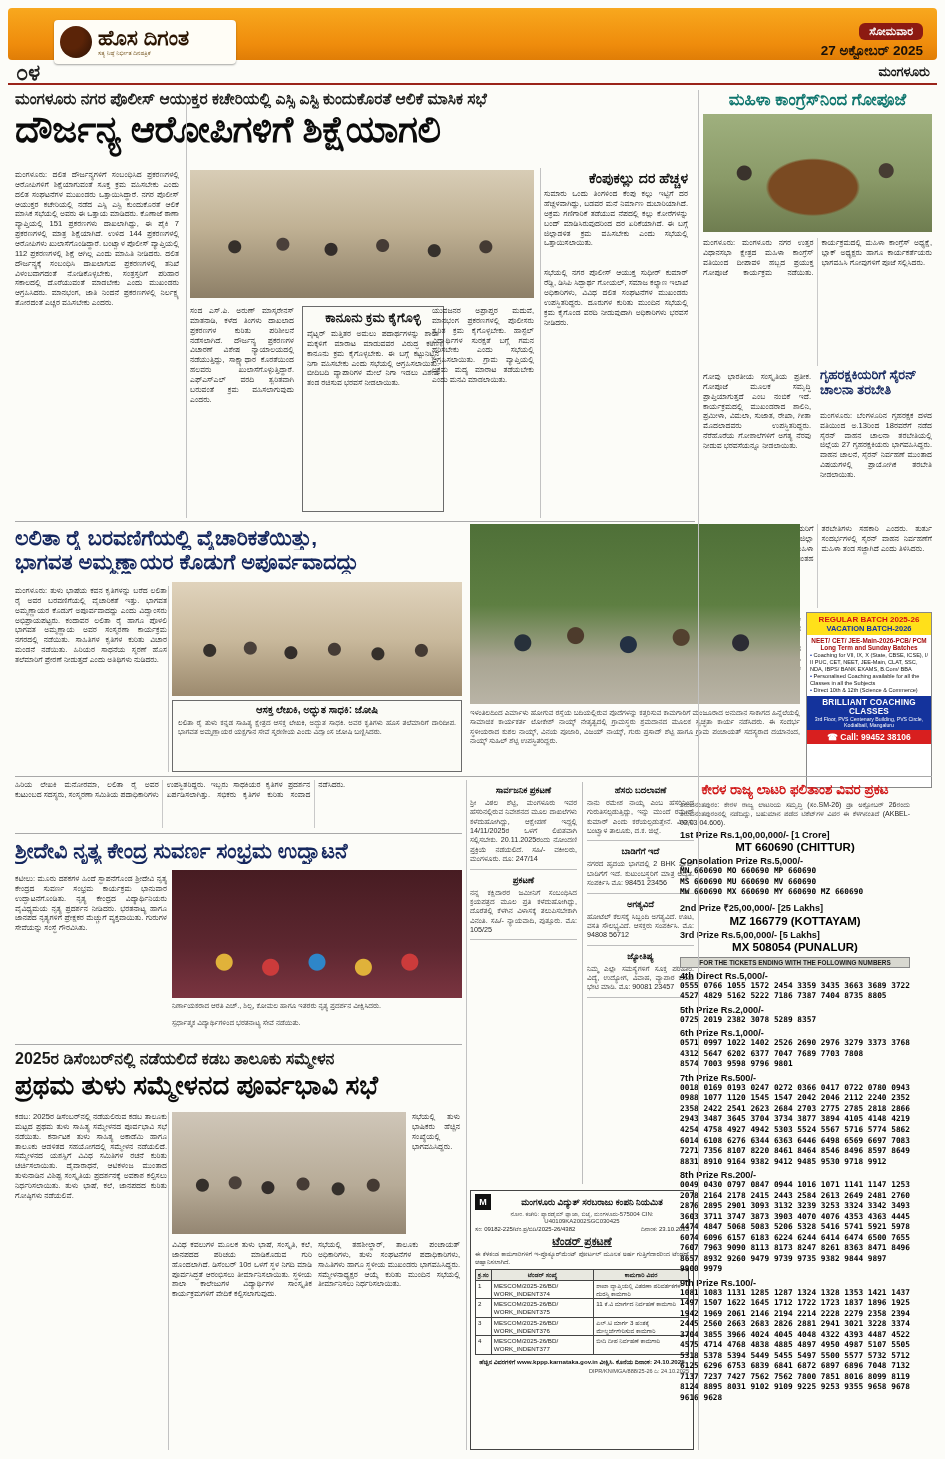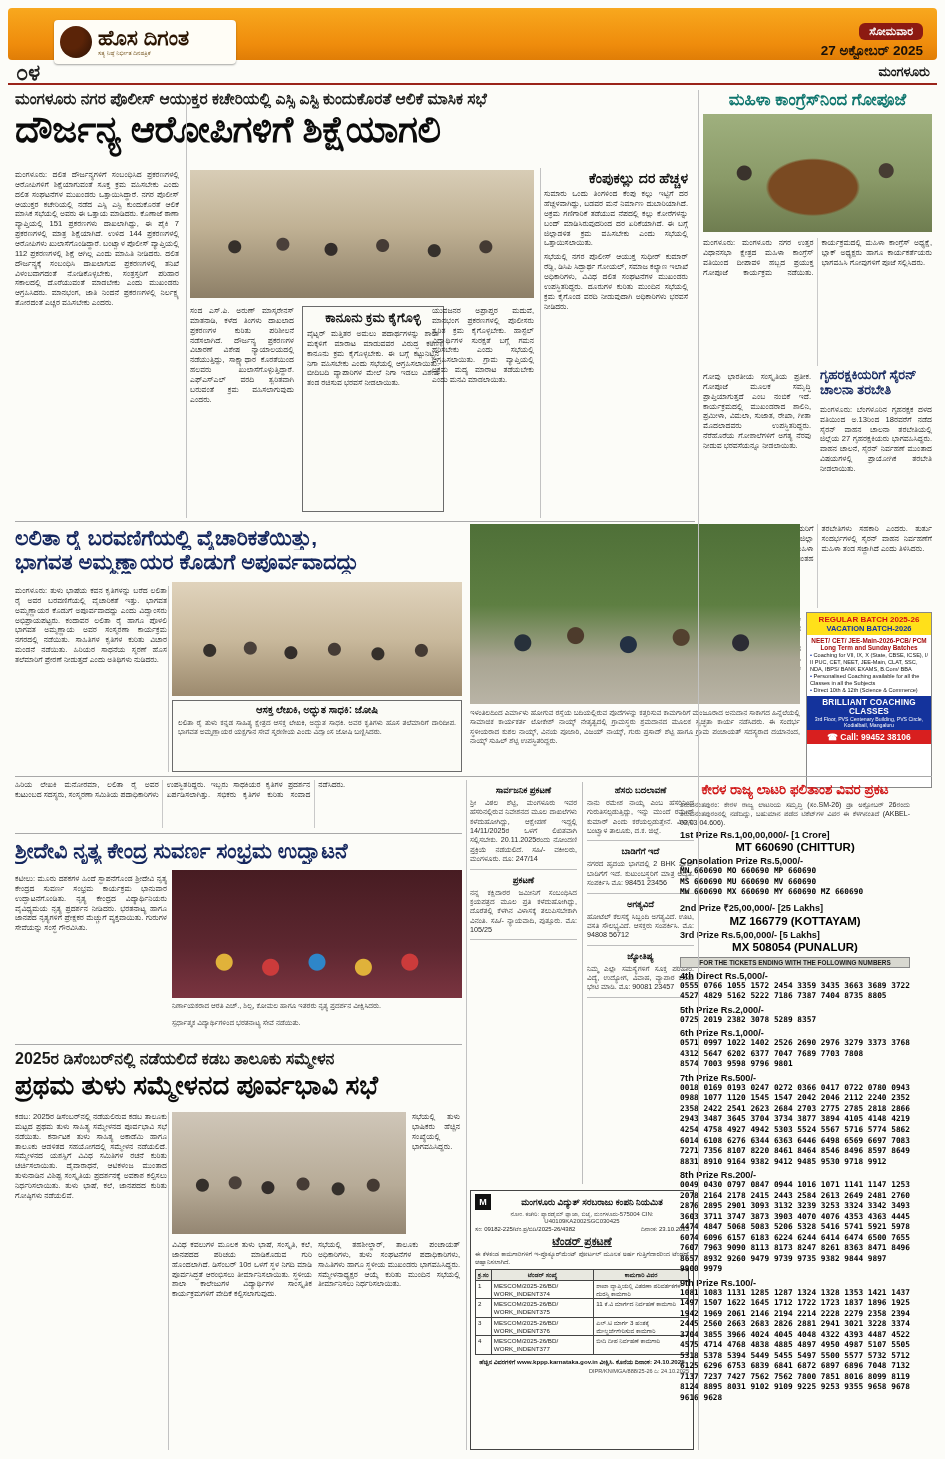--- a/index.html
+++ b/index.html
@@ -119,33 +119,33 @@
   <div class="inbox" style="left:302px;top:306px;width:142px;height:206px">
     <div class="subhead">ಕಾನೂನು ಕ್ರಮ ಕೈಗೊಳ್ಳಿ</div>
     <div class="bt">ವೈಟ್ನರ್ ಮತ್ತಿತರ ಅಮಲು ಪದಾರ್ಥಗಳನ್ನು ಶಾಲಾ ಮಕ್ಕಳಿಗೆ ಮಾರಾಟ ಮಾಡುವವರ ವಿರುದ್ಧ ಕಠಿಣ ಕಾನೂನು ಕ್ರಮ ಕೈಗೊಳ್ಳಬೇಕು. ಈ ಬಗ್ಗೆ ಕಟ್ಟುನಿಟ್ಟಿನ ನಿಗಾ ವಹಿಸಬೇಕು ಎಂದು ಸಭೆಯಲ್ಲಿ ಆಗ್ರಹಿಸಲಾಯಿತು. ಬೀದಿಬದಿ ವ್ಯಾಪಾರಿಗಳ ಮೇಲೆ ನಿಗಾ ಇಡಲು ವಿಶೇಷ ತಂಡ ರಚಿಸುವ ಭರವಸೆ ನೀಡಲಾಯಿತು.</div>
   </div>
 
   <div class="abs bt" style="left:432px;top:306px;width:102px;height:212px">ಯುವಜನರ ಅಪ್ರಾಪ್ತರ ಮದುವೆ, ಮಾನಭಂಗ ಪ್ರಕರಣಗಳಲ್ಲಿ ಪೊಲೀಸರು ತ್ವರಿತ ಕ್ರಮ ಕೈಗೊಳ್ಳಬೇಕು. ಹಾಸ್ಟೆಲ್ ವಿದ್ಯಾರ್ಥಿಗಳ ಸುರಕ್ಷತೆ ಬಗ್ಗೆ ಗಮನ ಹರಿಸಬೇಕು ಎಂದು ಸಭೆಯಲ್ಲಿ ಆಗ್ರಹಿಸಲಾಯಿತು. ಗ್ರಾಮ ವ್ಯಾಪ್ತಿಯಲ್ಲಿ ಅಕ್ರಮ ಮದ್ಯ ಮಾರಾಟ ತಡೆಯಬೇಕು ಎಂದು ಮನವಿ ಮಾಡಲಾಯಿತು.</div>
 
   <div class="abs" style="left:544px;top:170px;width:144px;height:348px;overflow:hidden">
     <div class="subhead" style="text-align:right;font-size:14px">ಕೆಂಪುಕಲ್ಲು ದರ ಹೆಚ್ಚಳ</div>
     <div class="bt" style="margin-top:3px">ಸುಮಾರು ಒಂದು ತಿಂಗಳಿಂದ ಕೆಂಪು ಕಲ್ಲು ಇಟ್ಟಿಗೆ ದರ ಹೆಚ್ಚಳವಾಗಿದ್ದು, ಬಡವರ ಮನೆ ನಿರ್ಮಾಣ ದುಬಾರಿಯಾಗಿದೆ. ಅಕ್ರಮ ಗಣಿಗಾರಿಕೆ ತಡೆಯುವ ನೆಪದಲ್ಲಿ ಕಲ್ಲು ಕೋರೆಗಳನ್ನು ಬಂದ್ ಮಾಡಿಸಿರುವುದರಿಂದ ದರ ಏರಿಕೆಯಾಗಿದೆ. ಈ ಬಗ್ಗೆ ಜಿಲ್ಲಾಡಳಿತ ಕ್ರಮ ವಹಿಸಬೇಕು ಎಂದು ಸಭೆಯಲ್ಲಿ ಒತ್ತಾಯಿಸಲಾಯಿತು.</div>
-    <div class="bt" style="margin-top:4px">ಸಭೆಯಲ್ಲಿ ನಗರ ಪೊಲೀಸ್ ಆಯುಕ್ತ ಸುಧೀರ್ ಕುಮಾರ್ ರೆಡ್ಡಿ, ಡಿಸಿಪಿ ಸಿದ್ಧಾರ್ಥ ಗೋಯಲ್, ಸಮಾಜ ಕಲ್ಯಾಣ ಇಲಾಖೆ ಅಧಿಕಾರಿಗಳು, ವಿವಿಧ ದಲಿತ ಸಂಘಟನೆಗಳ ಮುಖಂಡರು ಉಪಸ್ಥಿತರಿದ್ದರು. ದೂರುಗಳ ಕುರಿತು ಮುಂದಿನ ಸಭೆಯಲ್ಲಿ ಕ್ರಮ ಕೈಗೊಂಡ ವರದಿ ನೀಡುವುದಾಗಿ ಅಧಿಕಾರಿಗಳು ಭರವಸೆ ನೀಡಿದರು.</div>
+    <div class="bt" style="margin-top:20px">ಸಭೆಯಲ್ಲಿ ನಗರ ಪೊಲೀಸ್ ಆಯುಕ್ತ ಸುಧೀರ್ ಕುಮಾರ್ ರೆಡ್ಡಿ, ಡಿಸಿಪಿ ಸಿದ್ಧಾರ್ಥ ಗೋಯಲ್, ಸಮಾಜ ಕಲ್ಯಾಣ ಇಲಾಖೆ ಅಧಿಕಾರಿಗಳು, ವಿವಿಧ ದಲಿತ ಸಂಘಟನೆಗಳ ಮುಖಂಡರು ಉಪಸ್ಥಿತರಿದ್ದರು. ದೂರುಗಳ ಕುರಿತು ಮುಂದಿನ ಸಭೆಯಲ್ಲಿ ಕ್ರಮ ಕೈಗೊಂಡ ವರದಿ ನೀಡುವುದಾಗಿ ಅಧಿಕಾರಿಗಳು ಭರವಸೆ ನೀಡಿದರು.</div>
   </div>
 
   <div class="abs h2blk" style="left:703px;top:90px;width:229px;height:20px;text-align:center">ಮಹಿಳಾ ಕಾಂಗ್ರೆಸ್‌ನಿಂದ ಗೋಪೂಜೆ</div>
   <div class="ph" style="left:703px;top:114px;width:229px;height:118px;background:linear-gradient(180deg,#9fb07e 0%,#8a9a68 55%,#6f7d50 100%)">
     <div style="position:absolute;inset:0;background:radial-gradient(ellipse at 48% 62%, #7a4a22 0 26%, transparent 28%),radial-gradient(circle at 18% 50%, #3a332c 0 7px, transparent 8px),radial-gradient(circle at 80% 48%, #463c33 0 7px, transparent 8px)"></div>
   </div>
   <div class="abs bt bt2c" style="left:703px;top:238px;width:229px;height:128px">ಮಂಗಳೂರು: ಮಂಗಳೂರು ನಗರ ಉತ್ತರ ವಿಧಾನಸಭಾ ಕ್ಷೇತ್ರದ ಮಹಿಳಾ ಕಾಂಗ್ರೆಸ್ ವತಿಯಿಂದ ದೀಪಾವಳಿ ಹಬ್ಬದ ಪ್ರಯುಕ್ತ ಗೋಪೂಜೆ ಕಾರ್ಯಕ್ರಮ ನಡೆಯಿತು. ಕಾರ್ಯಕ್ರಮದಲ್ಲಿ ಮಹಿಳಾ ಕಾಂಗ್ರೆಸ್ ಅಧ್ಯಕ್ಷೆ, ಬ್ಲಾಕ್ ಅಧ್ಯಕ್ಷರು ಹಾಗೂ ಕಾರ್ಯಕರ್ತೆಯರು ಭಾಗವಹಿಸಿ ಗೋವುಗಳಿಗೆ ಪೂಜೆ ಸಲ್ಲಿಸಿದರು.</div>
   <div class="abs bt" style="left:703px;top:372px;width:108px;height:146px">ಗೋವು ಭಾರತೀಯ ಸಂಸ್ಕೃತಿಯ ಪ್ರತೀಕ. ಗೋಪೂಜೆ ಮೂಲಕ ಸಮೃದ್ಧಿ ಪ್ರಾಪ್ತಿಯಾಗುತ್ತದೆ ಎಂಬ ನಂಬಿಕೆ ಇದೆ. ಕಾರ್ಯಕ್ರಮದಲ್ಲಿ ಮುಖಂಡರಾದ ಶಾಲಿನಿ, ಪ್ರಮೀಳಾ, ವಿಮಲಾ, ಸುಜಾತ, ರೇಖಾ, ಗೀತಾ ಮೊದಲಾದವರು ಉಪಸ್ಥಿತರಿದ್ದರು. ನೆರೆಹೊರೆಯ ಗೋಶಾಲೆಗಳಿಗೆ ಅಗತ್ಯ ನೆರವು ನೀಡುವ ಭರವಸೆಯನ್ನೂ ನೀಡಲಾಯಿತು.</div>
 
   <div class="abs" style="left:820px;top:368px;width:112px;height:150px;overflow:hidden">
     <div class="h3nav">ಗೃಹರಕ್ಷಕಿಯರಿಗೆ ಸೈರನ್ ಚಾಲನಾ ತರಬೇತಿ</div>
-    <div class="bt" style="margin-top:7px">ಮಂಗಳೂರು: ಬೆಂಗಳೂರಿನ ಗೃಹರಕ್ಷಕ ದಳದ ವತಿಯಿಂದ ಅ.13ರಿಂದ 18ರವರೆಗೆ ನಡೆದ ಸೈರನ್ ವಾಹನ ಚಾಲನಾ ತರಬೇತಿಯಲ್ಲಿ ಜಿಲ್ಲೆಯ 27 ಗೃಹರಕ್ಷಕಿಯರು ಭಾಗವಹಿಸಿದ್ದರು. ವಾಹನ ಚಾಲನೆ, ಸೈರನ್ ನಿರ್ವಹಣೆ ಮುಂತಾದ ವಿಷಯಗಳಲ್ಲಿ ಪ್ರಾಯೋಗಿಕ ತರಬೇತಿ ನೀಡಲಾಯಿತು.</div>
+    <div class="bt" style="margin-top:13px">ಮಂಗಳೂರು: ಬೆಂಗಳೂರಿನ ಗೃಹರಕ್ಷಕ ದಳದ ವತಿಯಿಂದ ಅ.13ರಿಂದ 18ರವರೆಗೆ ನಡೆದ ಸೈರನ್ ವಾಹನ ಚಾಲನಾ ತರಬೇತಿಯಲ್ಲಿ ಜಿಲ್ಲೆಯ 27 ಗೃಹರಕ್ಷಕಿಯರು ಭಾಗವಹಿಸಿದ್ದರು. ವಾಹನ ಚಾಲನೆ, ಸೈರನ್ ನಿರ್ವಹಣೆ ಮುಂತಾದ ವಿಷಯಗಳಲ್ಲಿ ಪ್ರಾಯೋಗಿಕ ತರಬೇತಿ ನೀಡಲಾಯಿತು.</div>
   </div>
   <div class="abs bt bt2c" style="left:703px;top:524px;width:229px;height:84px">ತರಬೇತಿ ಪೂರ್ಣಗೊಳಿಸಿದ ಗೃಹರಕ್ಷಕಿಯರಿಗೆ ಪ್ರಮಾಣಪತ್ರ ವಿತರಿಸಲಾಯಿತು. ಜಿಲ್ಲಾ ಸಮಾದೇಷ್ಟರು ಮಾತನಾಡಿ, ಮಹಿಳಾ ಸಿಬ್ಬಂದಿಯ ಸಾಮರ್ಥ್ಯ ವೃದ್ಧಿಗೆ ಇಂತಹ ತರಬೇತಿಗಳು ಸಹಕಾರಿ ಎಂದರು. ತುರ್ತು ಸಂದರ್ಭಗಳಲ್ಲಿ ಸೈರನ್ ವಾಹನ ನಿರ್ವಹಣೆಗೆ ಮಹಿಳಾ ತಂಡ ಸಜ್ಜಾಗಿದೆ ಎಂದು ತಿಳಿಸಿದರು.</div>
   <div class="abs bt" style="left:703px;top:614px;width:98px;height:156px">ಗ್ರಾಮ ಮಟ್ಟದಲ್ಲಿ ಮಹಿಳಾ ಸ್ವಯಂಸೇವಕರ ಸಬಲೀಕರಣಕ್ಕೆ ಹೆಚ್ಚಿನ ತರಬೇತಿ ಶಿಬಿರಗಳನ್ನು ಆಯೋಜಿಸಲಾಗುವುದು. ಜಿಲ್ಲೆಯ ವಿವಿಧ ತಾಲೂಕುಗಳಲ್ಲಿ ಶಿಬಿರ ನಡೆಯಲಿದ್ದು, ಆಸಕ್ತರು ಹೆಸರು ನೋಂದಾಯಿಸಬಹುದು ಎಂದು ಪ್ರಕಟಣೆ ತಿಳಿಸಿದೆ.</div>
 
   <div class="ad" style="left:806px;top:612px;width:126px;height:176px">
     <div class="adY">
       <div class="adl1">REGULAR BATCH 2025-26</div>
       <div class="adl2">VACATION BATCH-2026</div>
     </div>
     <div class="adl3">NEET/ CET/ JEE-Main-2026-PCB/ PCM Long Term and Sunday Batches</div>

